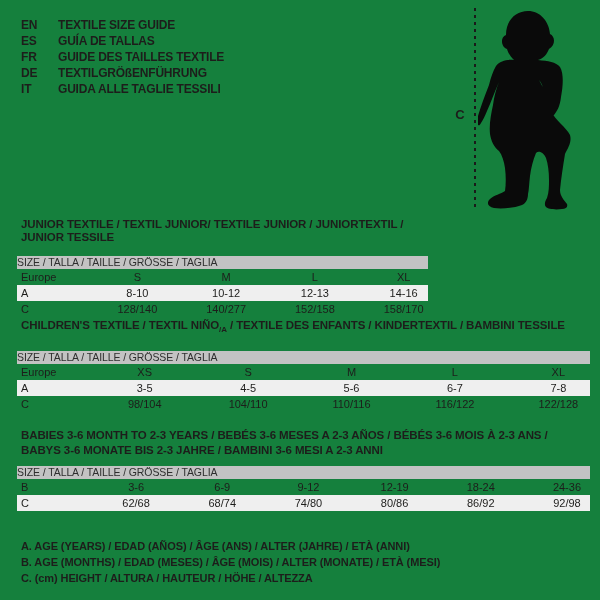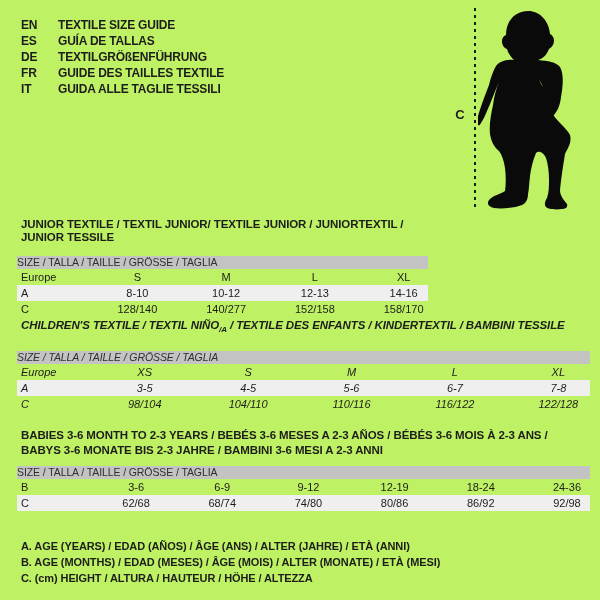--- a/index.html
+++ b/index.html
@@ -1,36 +1,36 @@
 <!DOCTYPE html>
 <html style="--text: #1d1d1b; --header-bar: #c3c3c3; --zebra-row: #efefef; --silhouette: #0a0a0a;"><head>
 <meta charset="utf-8">
 <style>
   html,body{margin:0;padding:0;background:#ffffff;}
   .page{
-    position:relative;width:600px;height:600px;background:#bef264;overflow:hidden;
+    position:relative;width:600px;height:600px;background:#15803d;overflow:hidden;
     font-family:"Liberation Sans","DejaVu Sans",sans-serif;
     color:var(--text,#1d1d1b);
   }
   
   .lang-block{position:absolute;left:21px;top:17px;}
   .lang-row{display:flex;line-height:16px;font-size:12px;font-weight:bold;letter-spacing:-0.2px;}
   .lang-code{width:37px;flex:0 0 37px;}
   
   .dash-line{
     position:absolute;left:474px;top:8px;width:2px;height:199px;
     background:repeating-linear-gradient(to bottom,#1a1a1a 0 3.5px,transparent 3.5px 7px);
   }
   .fig-label{position:absolute;left:452px;top:107px;width:16px;text-align:center;
     font-size:13px;font-weight:bold;}
   .baby-svg{position:absolute;left:478px;top:4px;width:112px;height:210px;}
   
   .tbl{position:absolute;left:17px;}
   .t1{top:218px;width:411px;}
-  .t2{top:319px;width:573px;font-style:italic;}
+  .t2{top:319px;width:573px;}
   .t3{top:428px;width:573px;}
   .tbl-title{font-size:11.5px;font-weight:bold;line-height:13px;letter-spacing:-0.1px;margin-left:4px;}
   .t1 .tbl-title{margin-bottom:12px;}
   .t2 .tbl-title{margin-bottom:15px;}
   .t3 .tbl-title{line-height:15px;}
   .t3 .tbl-title.last{margin-bottom:8px;}
   .tbl-title sub{font-size:8px;}
   .tbl-head{
     height:13px;line-height:13px;font-size:10.5px;color:#2e2e2e;
     background:var(--header-bar,#c3c3c3);letter-spacing:-0.1px;
@@ -51,26 +51,26 @@
   <div class="lang-block">
     <div class="lang-row">
       <span class="lang-code">EN</span>
       <span class="lang-title">TEXTILE SIZE GUIDE</span>
     </div>
     <div class="lang-row">
       <span class="lang-code">ES</span>
       <span class="lang-title">GUÍA DE TALLAS</span>
     </div>
     <div class="lang-row">
+      <span class="lang-code">FR</span>
+      <span class="lang-title">GUIDE DES TAILLES TEXTILE</span>
+    </div>
+    <div class="lang-row">
       <span class="lang-code">DE</span>
       <span class="lang-title">TEXTILGRÖßENFÜHRUNG</span>
-    </div>
-    <div class="lang-row">
-      <span class="lang-code">FR</span>
-      <span class="lang-title">GUIDE DES TAILLES TEXTILE</span>
     </div>
     <div class="lang-row">
       <span class="lang-code">IT</span>
       <span class="lang-title">GUIDA ALLE TAGLIE TESSILI</span>
     </div>
   </div>
 
   <div class="dash-line"></div>
   <span class="fig-label">C</span>
   <svg class="baby-svg" viewBox="0 0 112 210" aria-hidden="true">

